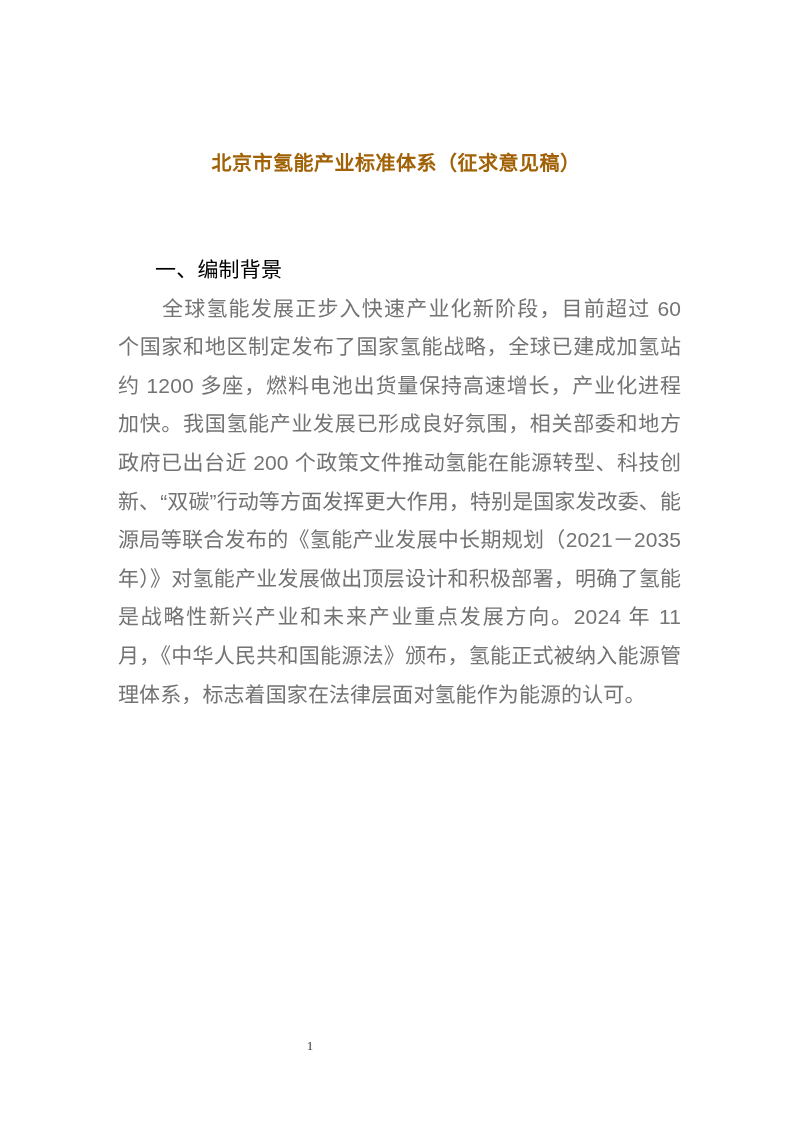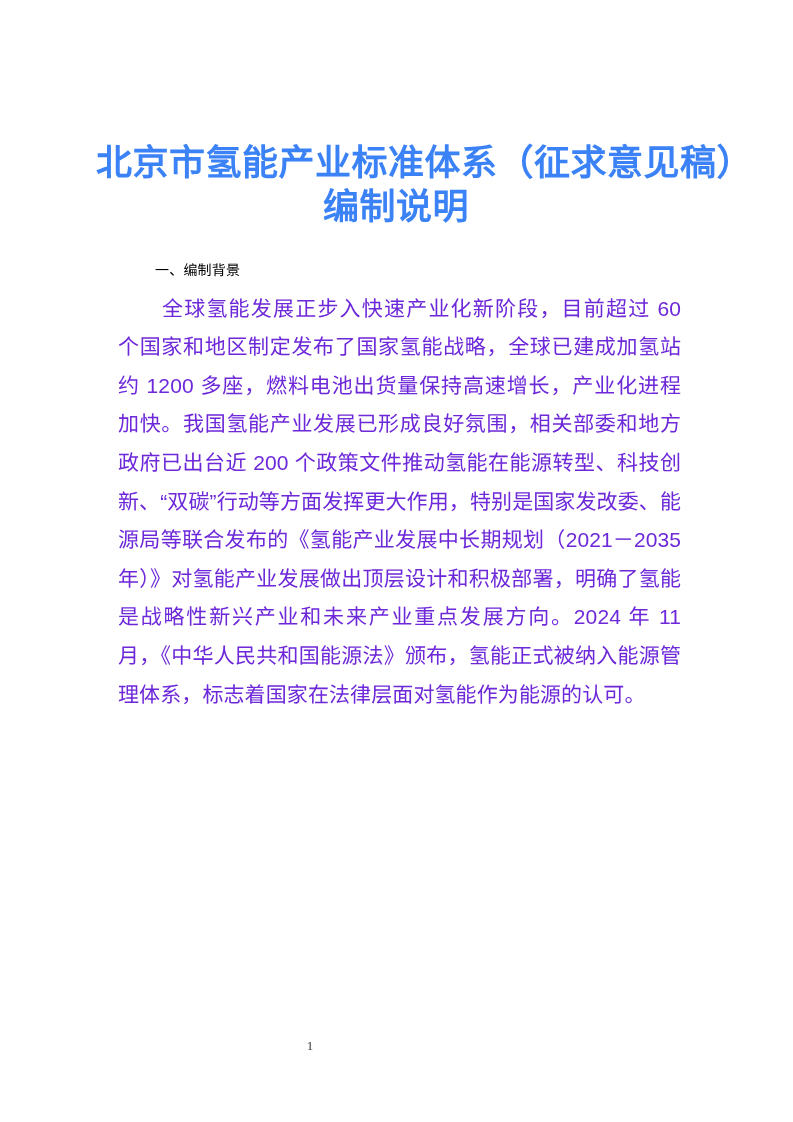--- a/index.html
+++ b/index.html
@@ -21,57 +21,57 @@
     -webkit-font-smoothing: antialiased;
   }
 
   
   .doc-title {
     position: absolute;
     left: 96px;
     top: 141px;
     width: 600px;
     text-align: center;
-    font-size: 36px;
+    font-size: 20px;
     font-weight: bold;
     line-height: 44px;
     letter-spacing: 0.5px;
-    color: #3b82f6;
+    color: #a16207;
   }
   .doc-title .title-line {
     display: block;
     white-space: nowrap;
   }
 
   
   .body-col {
     position: absolute;
     left: 118px;
     top: 251px;
     width: 563px;
   }
 
   .section-heading {
-    font-size: 14px;
+    font-size: 21px;
     line-height: 38.6px;
     font-weight: normal;
     text-indent: 37px;
     letter-spacing: 0.2px;
     white-space: nowrap;
     color: #000000;
   }
 
   .para {
     font-size: 21px;
     line-height: 38.6px;
     text-align: justify;
     text-align-last: left;
     text-indent: 44px;
     letter-spacing: 0.1px;
-    color: #6d28d9;
+    color: #737373;
     word-break: break-all;
     margin: 0;
   }
 
   
   .page-number {
     position: absolute;
     left: 0;
     top: 1038px;
     width: 620px;
@@ -82,21 +82,20 @@
     color: #3a3a3a;
   }
 </style>
 </head>
 <body>
 
 <div class="page">
 
   <div class="doc-title">
     <span class="title-line">北京市氢能产业标准体系（征求意见稿）</span>
-    <span class="title-line">编制说明</span>
   </div>
 
   <div class="body-col">
     <div class="section-heading">一、编制背景</div>
     <p class="para">全球氢能发展正步入快速产业化新阶段，目前超过 60 个国家和地区制定发布了国家氢能战略，全球已建成加氢站约 1200 多座，燃料电池出货量保持高速增长，产业化进程加快。我国氢能产业发展已形成良好氛围，相关部委和地方政府已出台近 200 个政策文件推动氢能在能源转型、科技创新、“双碳”行动等方面发挥更大作用，特别是国家发改委、能源局等联合发布的《氢能产业发展中长期规划（2021－2035 年）》对氢能产业发展做出顶层设计和积极部署，明确了氢能是战略性新兴产业和未来产业重点发展方向。2024 年 11 月，《中华人民共和国能源法》颁布，氢能正式被纳入能源管理体系，标志着国家在法律层面对氢能作为能源的认可。</p>
   </div>
 
   <div class="page-number">1</div>
 
 </div>

